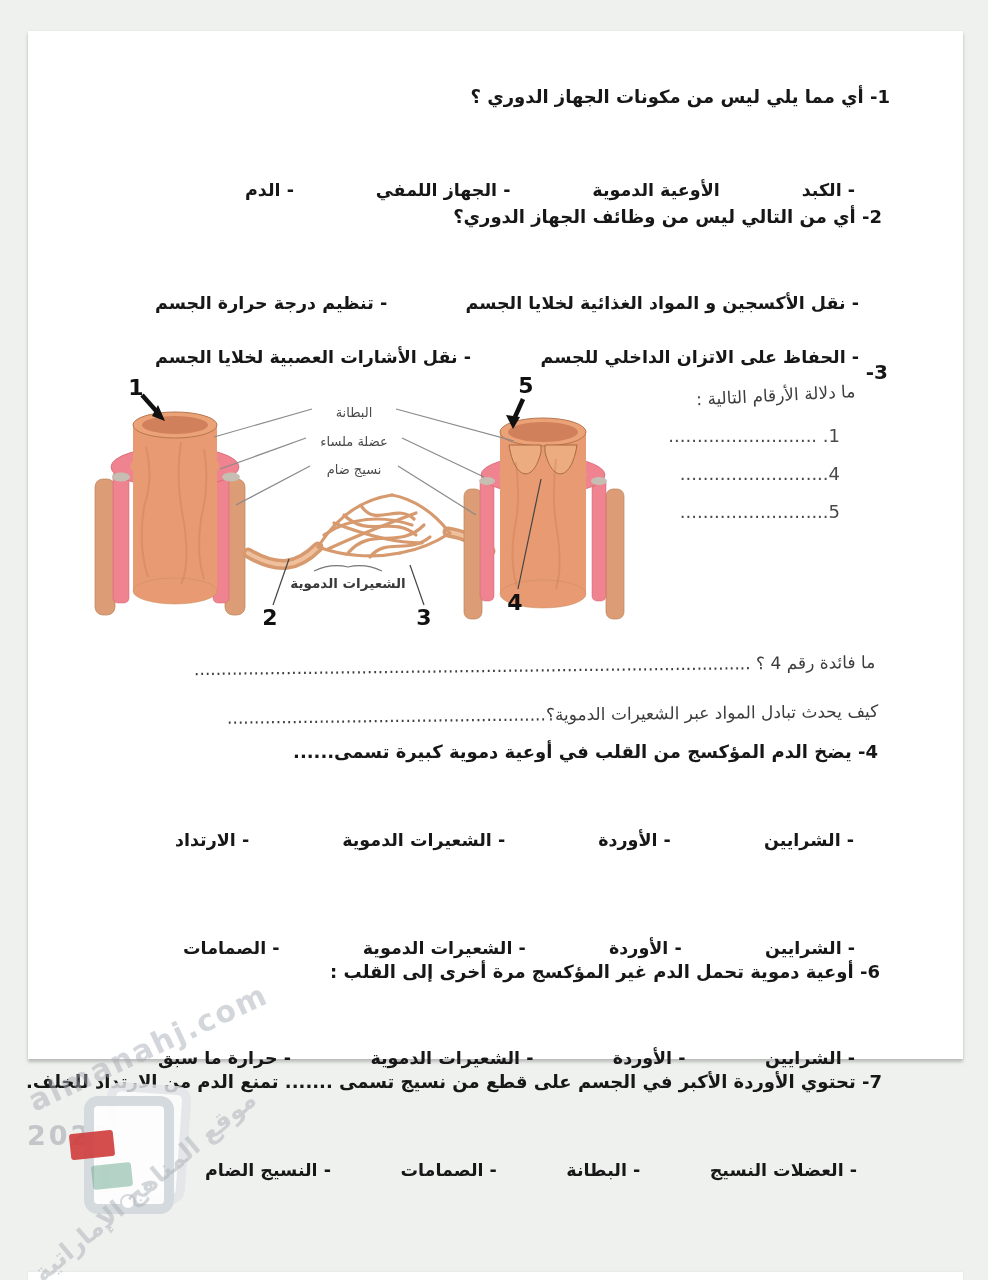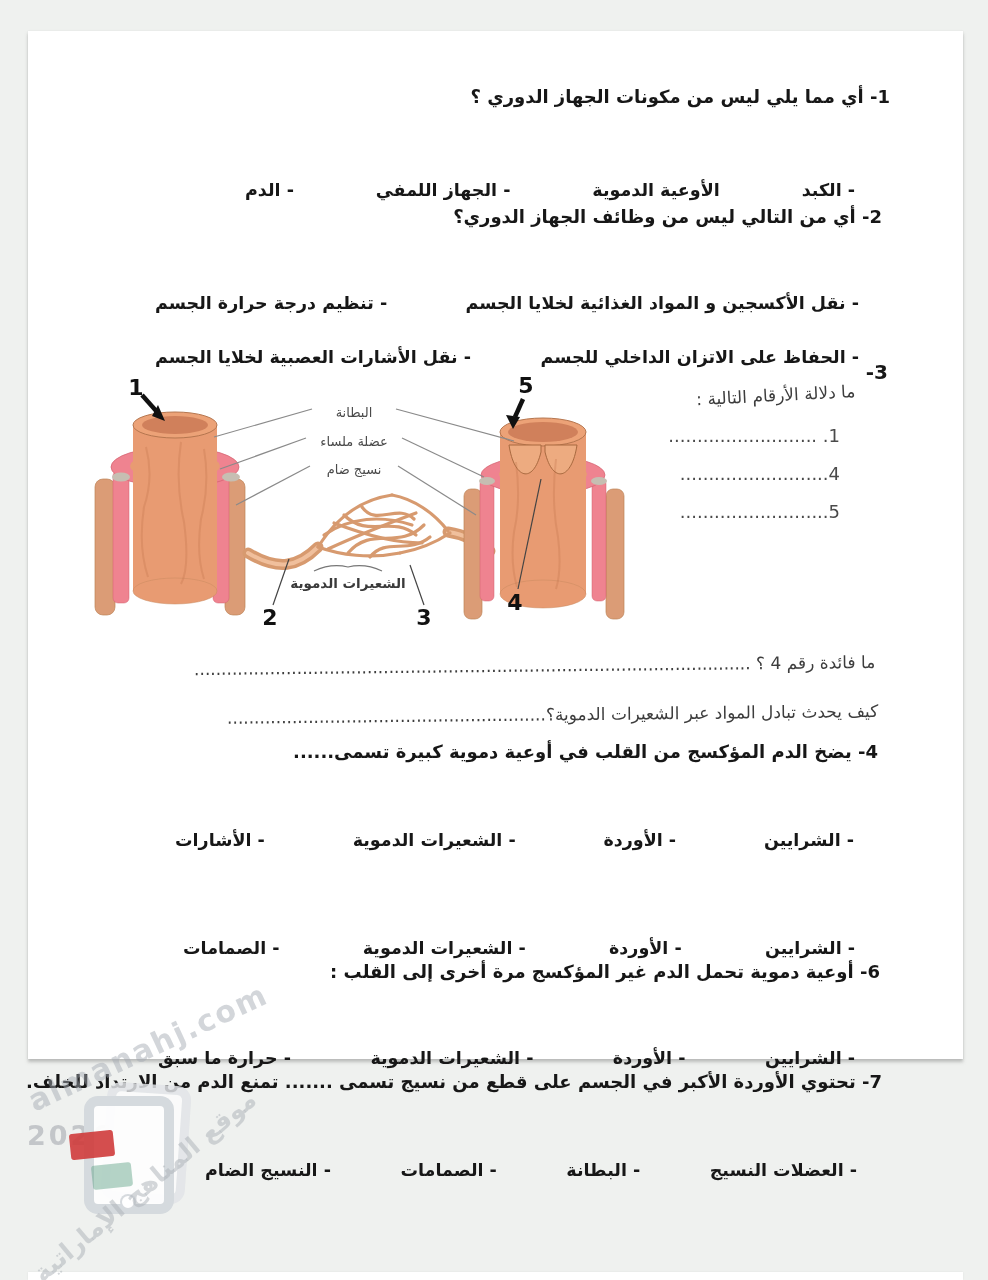--- a/index.html
+++ b/index.html
@@ -190,21 +190,21 @@
   </svg>
 
   <div class="thin" style="top:621px;right:88px;transform:rotate(-0.6deg);transform-origin:right center;">ما فائدة رقم 4 ؟ .......................................................................................................</div>
   <div class="thin" style="top:670px;right:85px;transform:rotate(-0.6deg);transform-origin:right center;">كيف يحدث تبادل المواد عبر الشعيرات الدموية؟...........................................................</div>
 
   <div class="qt" style="top:710px;right:85px;">4- يضخ الدم المؤكسج من القلب في أوعية دموية كبيرة تسمى......</div>
   <div class="opt-row" style="top:764px;left:147px;right:109px;">
     <span>- الشرايين</span>
     <span>- الأوردة</span>
     <span>- الشعيرات الدموية</span>
-    <span>- الأشارات</span>
+    <span>- الارتداد</span>
   </div>
 
   <div class="opt-row" style="top:872px;left:155px;right:108px;">
     <span>- الشرايين</span>
     <span>- الأوردة</span>
     <span>- الشعيرات الدموية</span>
     <span>- الصمامات</span>
   </div>
 
   <div class="qt" style="top:930px;right:83px;">6- أوعية دموية تحمل الدم غير المؤكسج مرة أخرى إلى القلب :</div>

